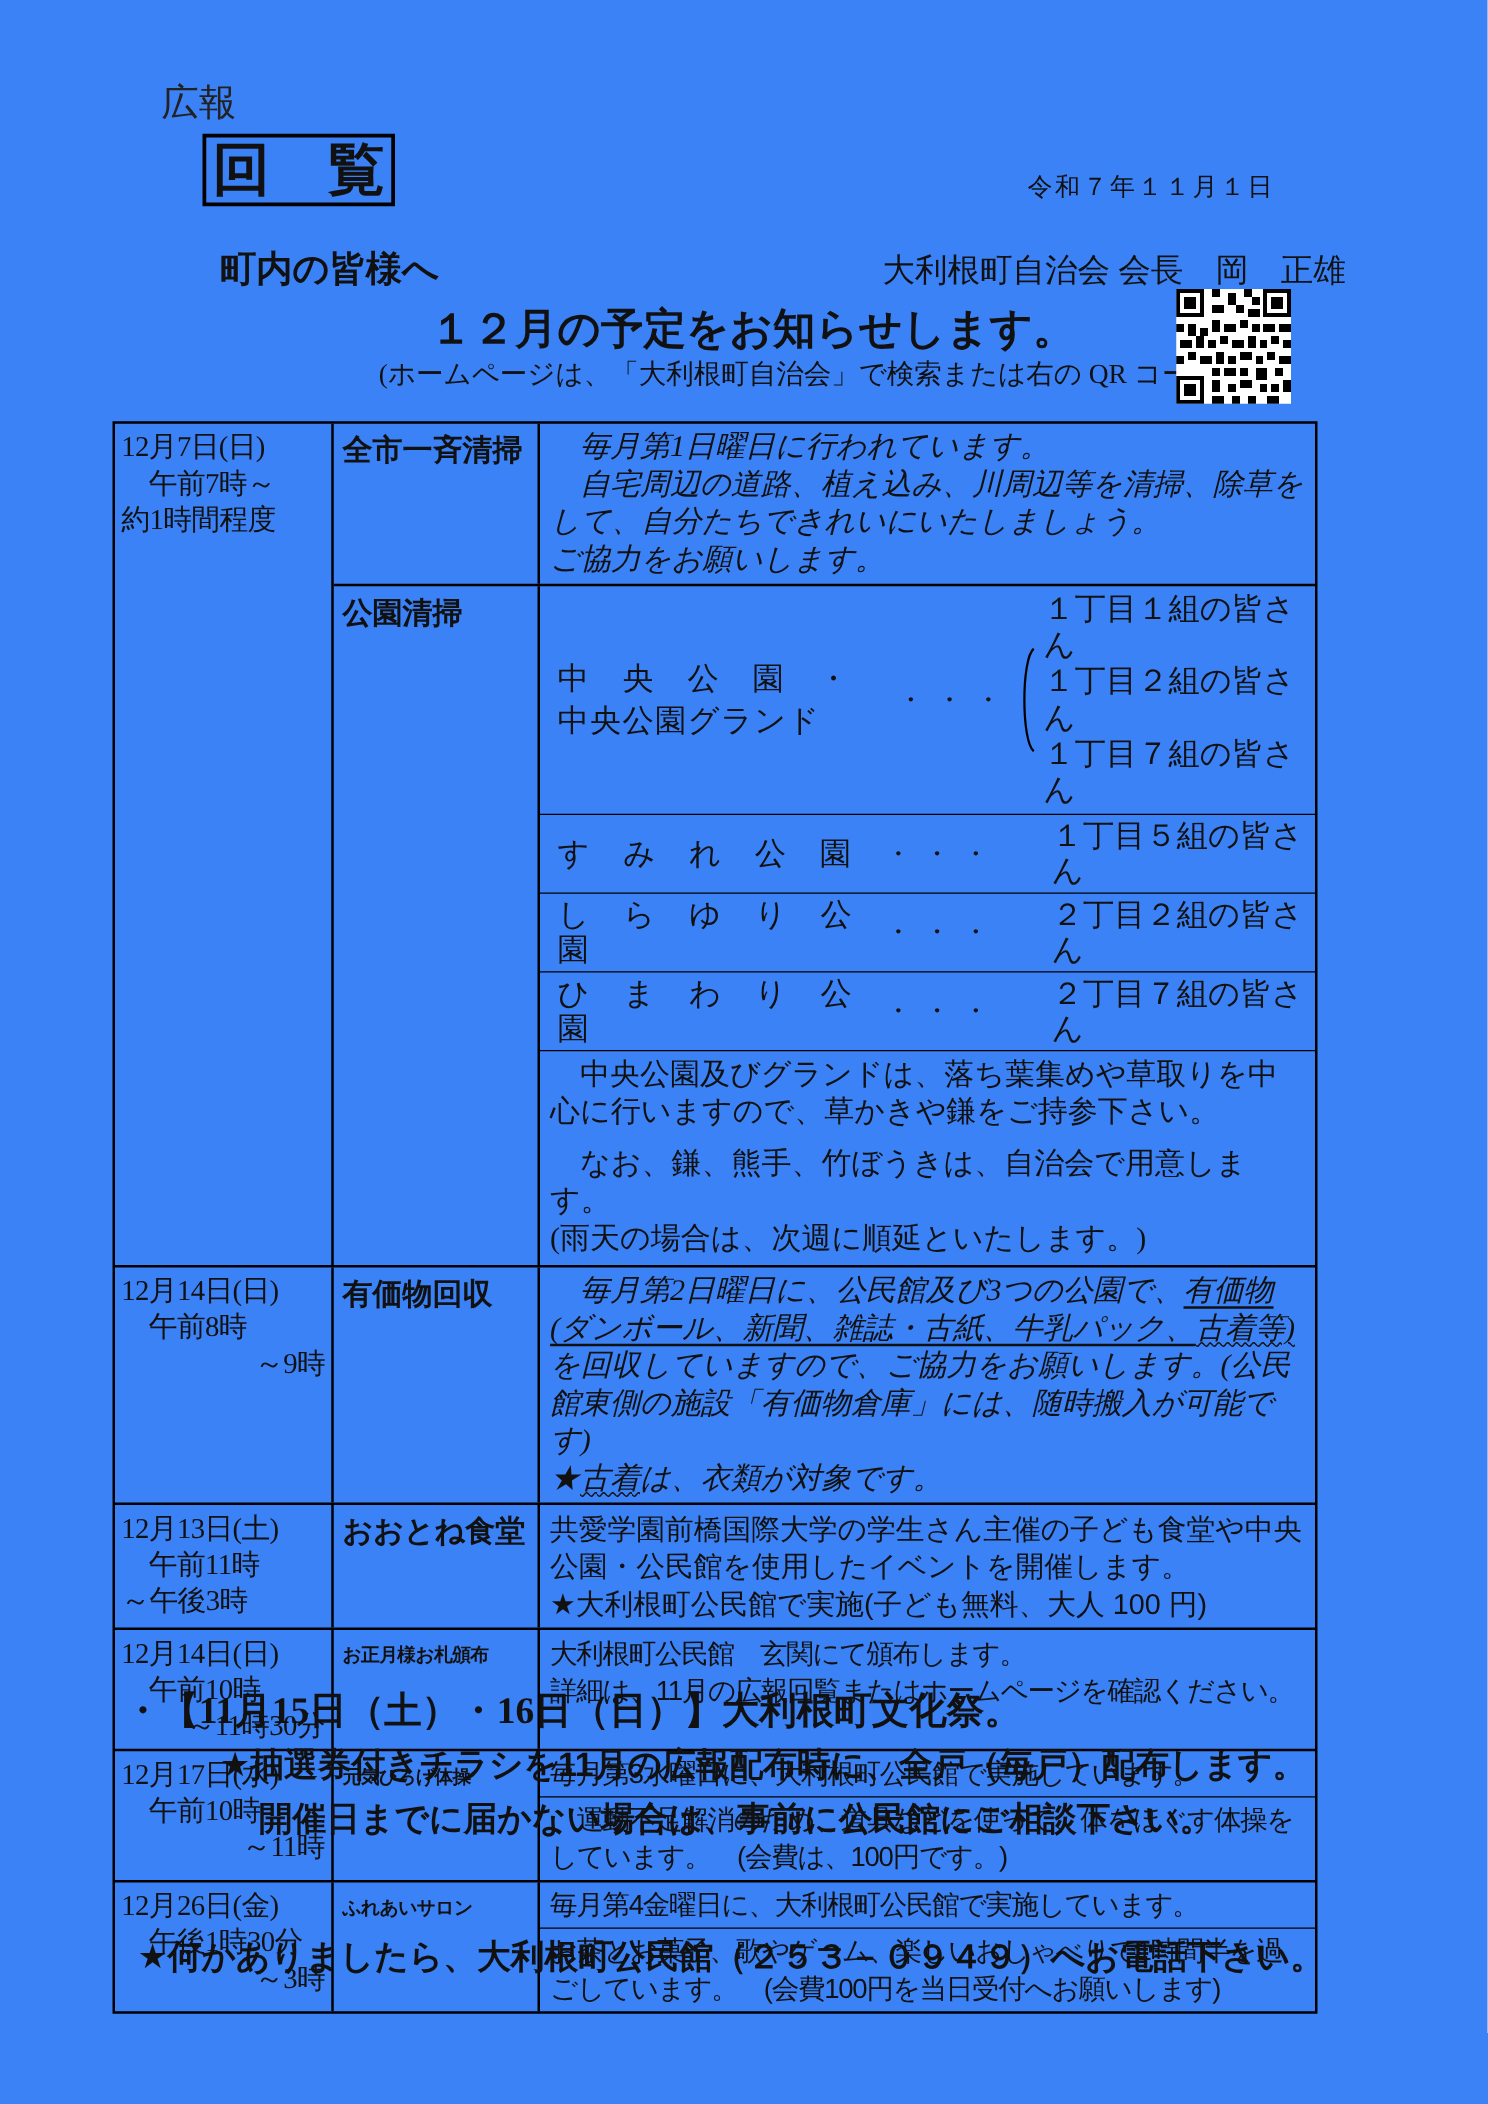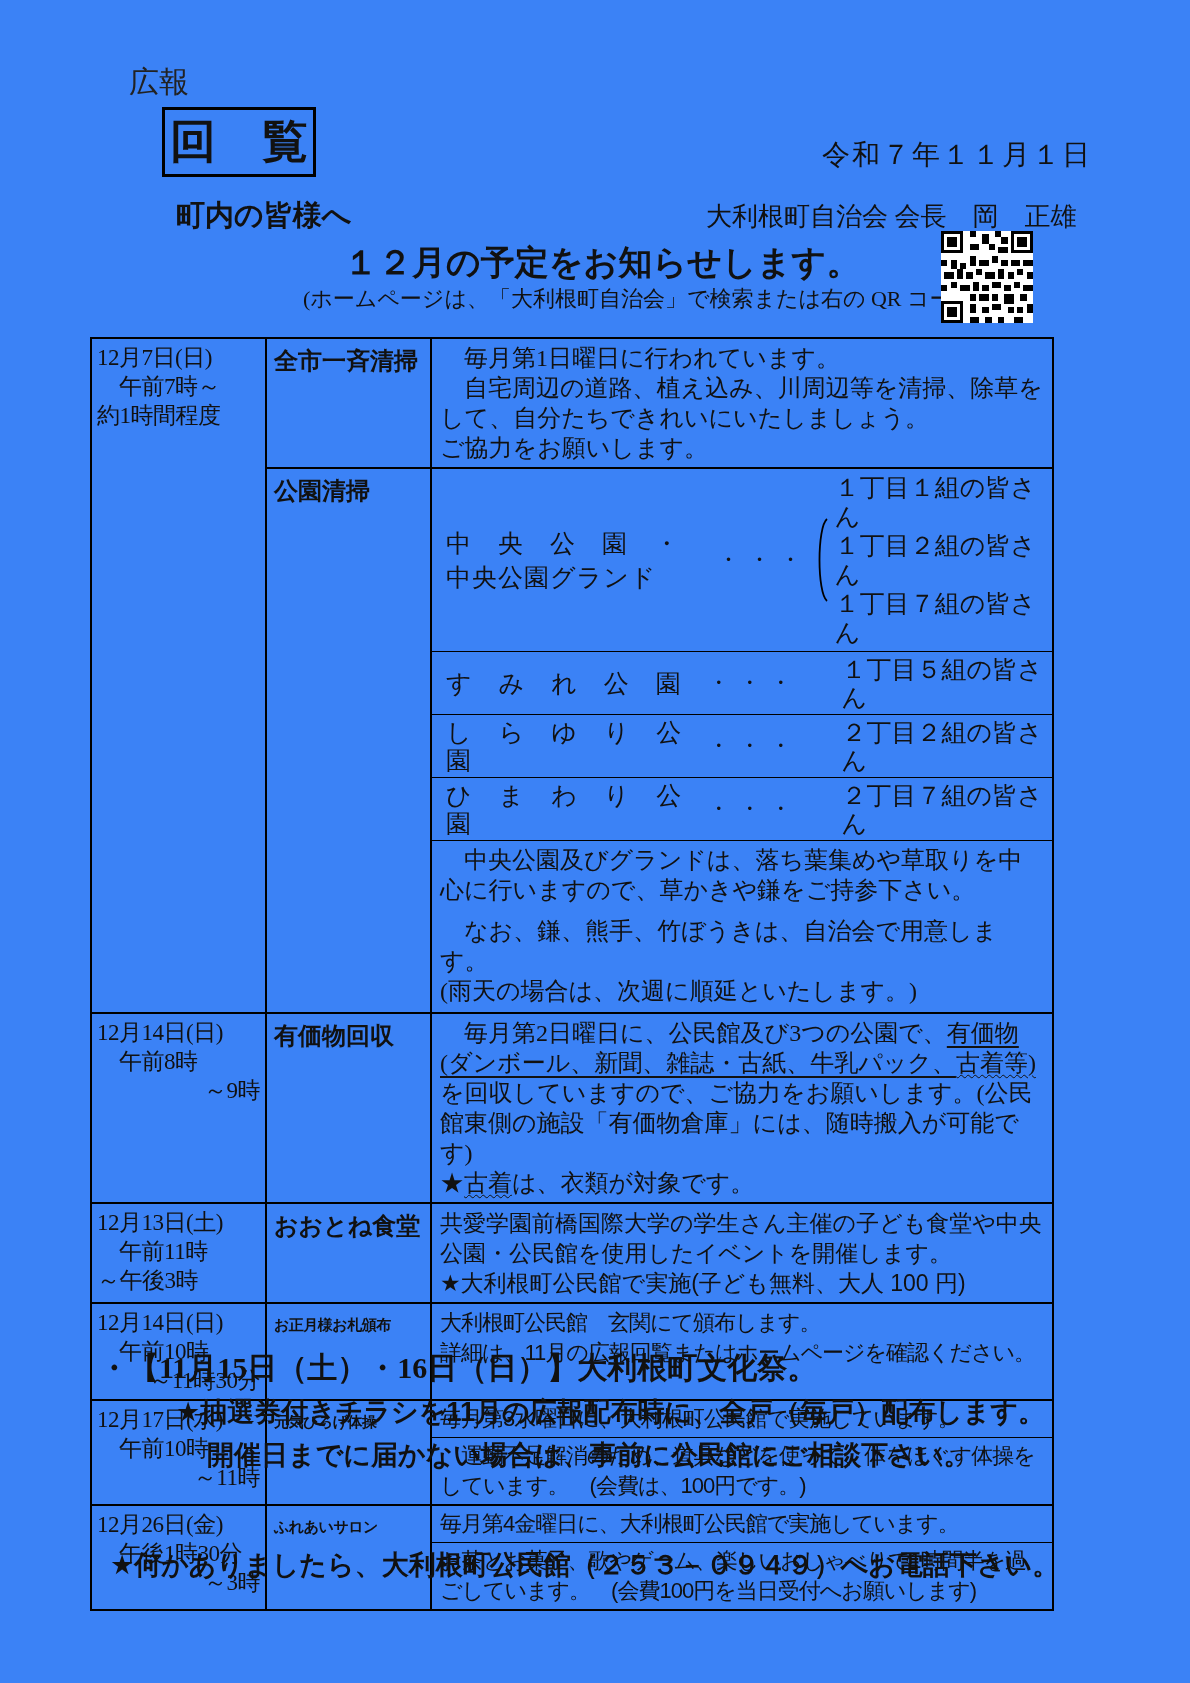--- a/index.html
+++ b/index.html
@@ -12,26 +12,26 @@
     color: #111;
     font-family: "Liberation Serif", "DejaVu Serif", serif;
     overflow: hidden;
   }
   .gothic { font-family: "Liberation Sans", "DejaVu Sans", sans-serif; }
   .serif  { font-family: "Liberation Serif", "DejaVu Serif", serif; }
 
   
   .koho { position: absolute; left: 129px; top: 62px; font-size: 30px; color:#222; }
   .kairan-box {
-    position: absolute; left: 162px; top: 107px; width: 154px; height: 70px;
+    position: absolute; left: 162px; top: 107px; width: 154px; height: 58px;
     border: 3px solid #000; display: flex; align-items: center; justify-content: center;
     font-size: 46px; font-weight: bold;
   }
   .salutation { position: absolute; left: 176px; top: 196px; font-size: 29px; font-weight: bold; }
-  .issue-date { position: absolute; left: 822px; top: 136px; font-size: 28px; letter-spacing: 2px; }
+  .issue-date { position: absolute; left: 822px; top: 136px; font-size: 20px; letter-spacing: 2px; }
   .issuer { position: absolute; left: 706px; top: 199px; font-size: 26px; }
   .main-title { position: absolute; left: 344px; top: 240px; font-size: 34px; font-weight: bold; }
   .subtitle { position: absolute; left: 303px; top: 284px; font-size: 22px; }
   .qr { position: absolute; left: 941px; top: 231px; width: 92px; height: 92px; }
 
   
   .table {
     position: absolute; left: 90px; top: 337px; width: 964px;
     border: 2.5px solid #000;
     font-size: 24px;
@@ -69,21 +69,21 @@
   .pname { width: 286px; letter-spacing: 1px; }
   .pdots { width: 104px; text-align: center; letter-spacing: 9px; font-size: 22px; }
   .pgroup { padding-left: 40px; }
   .park-notes { padding: 4px 8px 6px 8px; font-size: 24px; line-height: 30px; }
   .mt { margin-top: 11px; }
 
   
   .u  { text-decoration: underline; text-underline-offset: 5px; text-decoration-thickness: 1.5px; }
   .uw { text-decoration: underline wavy; text-underline-offset: 3px; text-decoration-thickness: 1px; }
 
-  .desc-serif { font-size: 24px; }
+  .desc-serif { font-size: 24px; font-style: italic; }
   .desc-sans  { font-family: "Liberation Sans", "DejaVu Sans", sans-serif; font-size: 23px; }
   .desc-cond  { font-family: "Liberation Sans", "DejaVu Sans", sans-serif; font-size: 22px;
                 letter-spacing: -1px; }
   .dline1 { border-bottom: 1.5px solid #000; padding: 3px 8px; line-height: 30px; }
   .dline2 { padding: 3px 8px; line-height: 30px; }
   .r2h { min-height: 160px; }
   .r3h { min-height: 100px; justify-content: space-between; }
   .r4h { min-height: 84px; }
 
   

